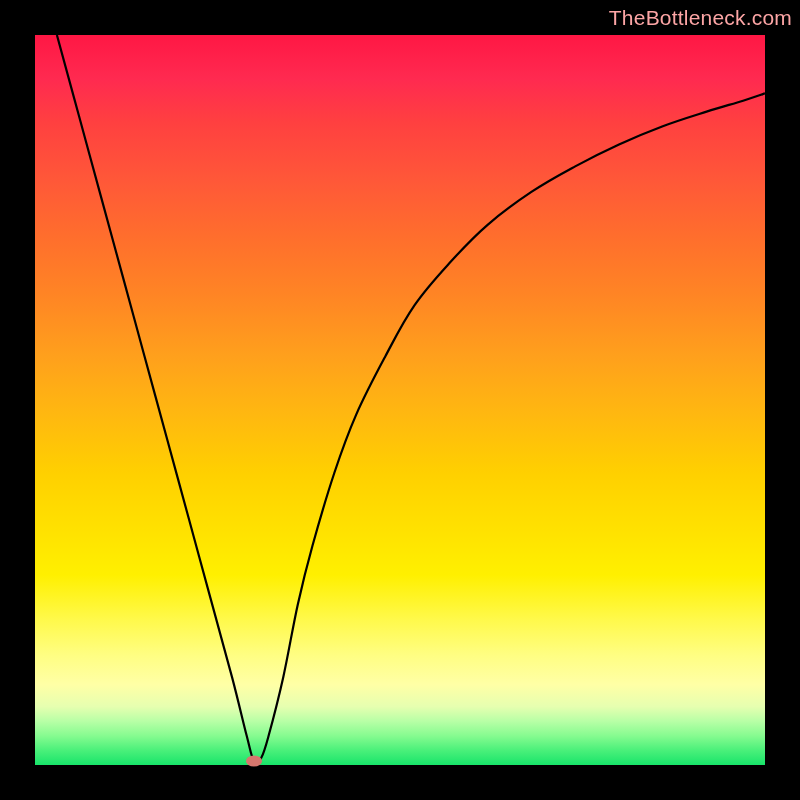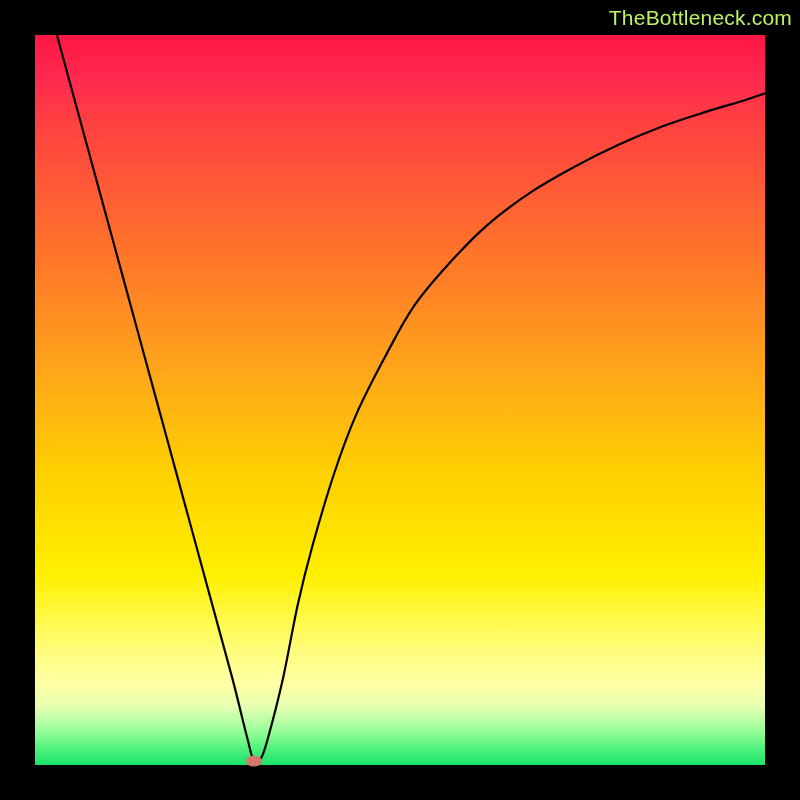--- a/index.html
+++ b/index.html
@@ -57,21 +57,21 @@
     width: 16px;
     height: 11px;
     border-radius: 50%;
     background: #d6776e;
     transform: translate(-50%, -50%);
   }
   .watermark {
     position: absolute;
     top: 6px;
     right: 8px;
-    color: #bef264;
+    color: #fca5a5;
     font-size: 21px;
     font-weight: 500;
     letter-spacing: 0.2px;
     user-select: none;
   }
 </style>
 </head>
 <body>
 
 <div class="stage">

